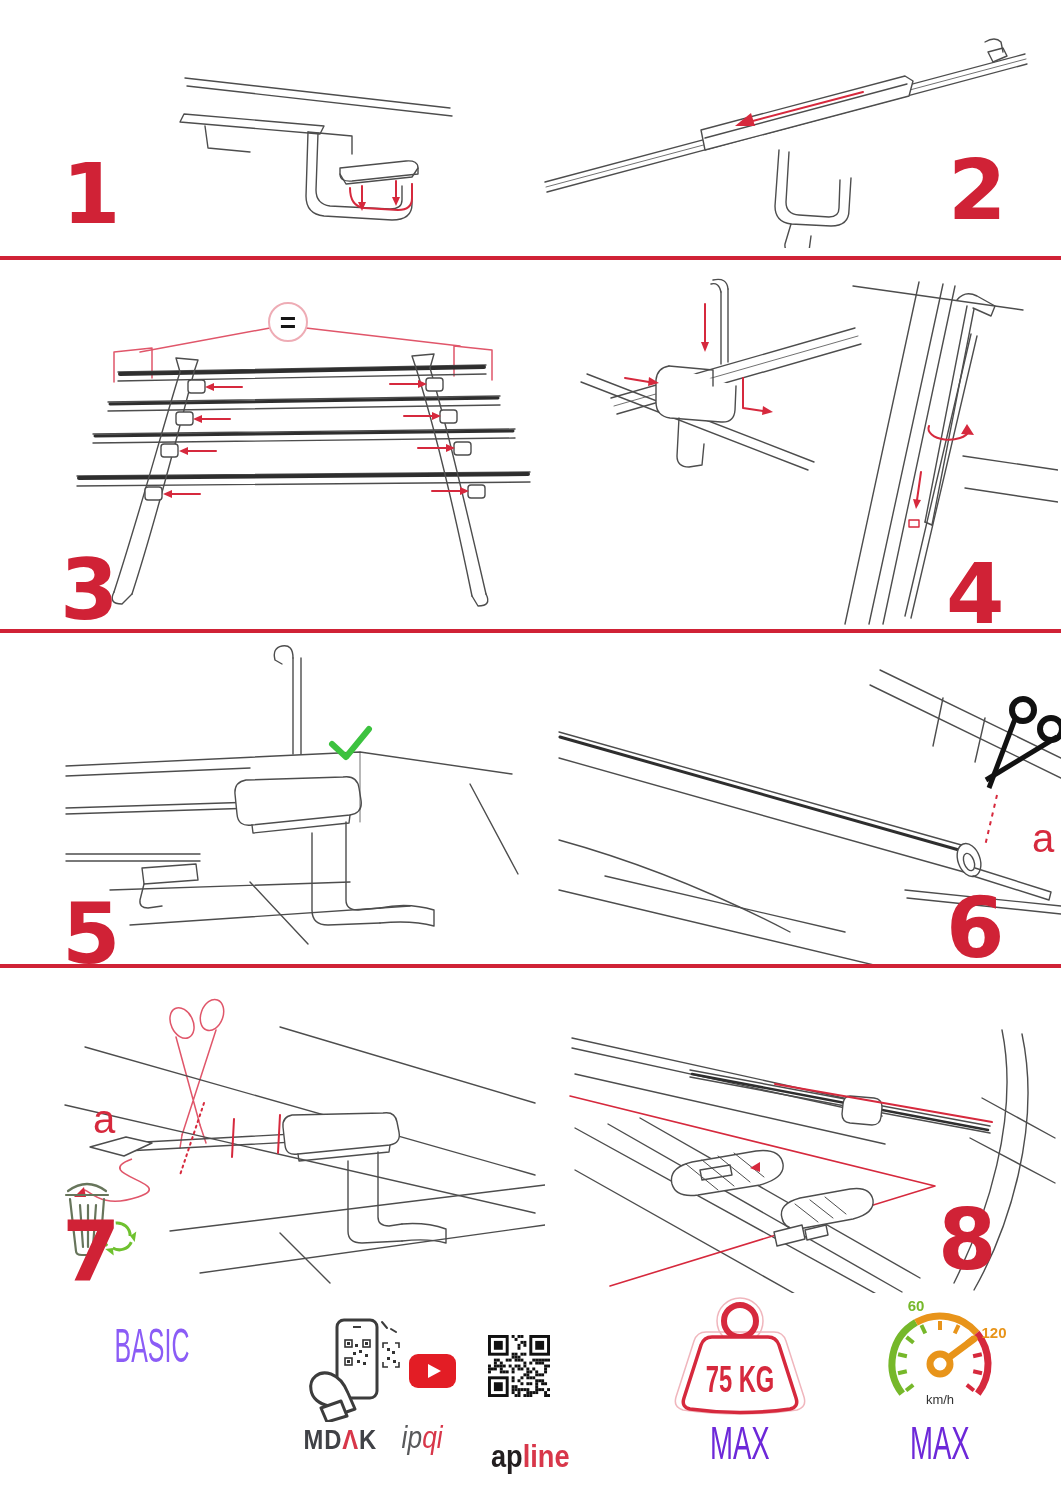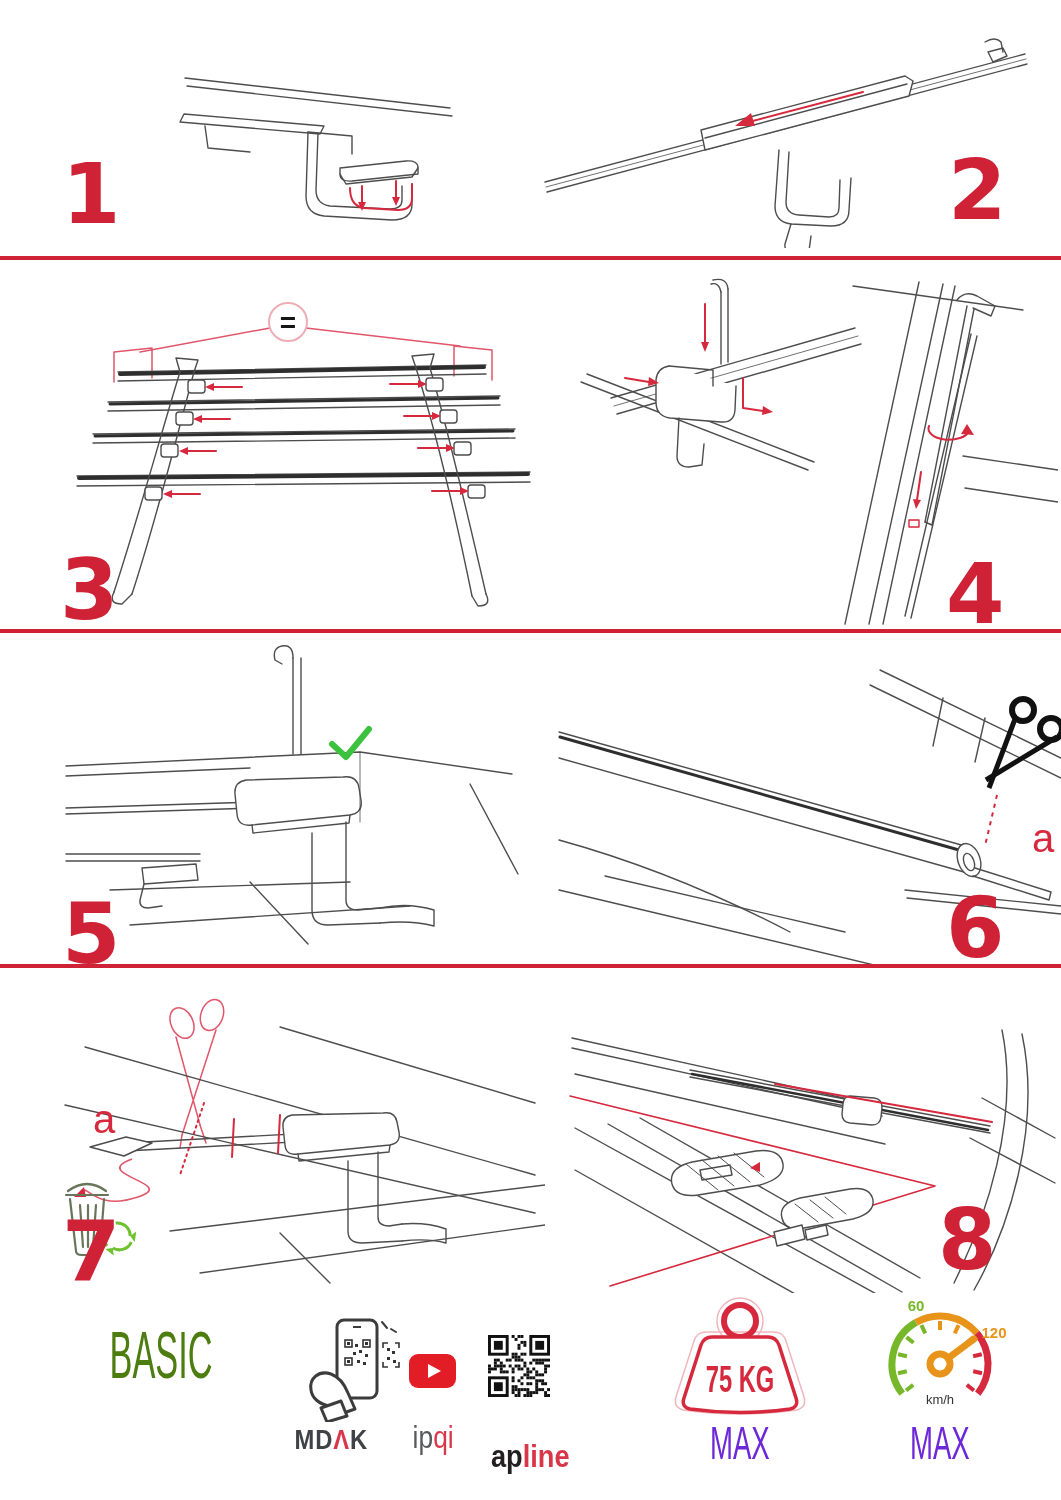--- a/index.html
+++ b/index.html
@@ -9,30 +9,30 @@
   .panel{position:absolute;}
   .stepnum{position:absolute;font-family:"DejaVu Sans",sans-serif;font-weight:bold;
            font-size:84px;line-height:1;color:#d02236;}
   .ink{stroke:#4d4d4d;fill:none;stroke-width:1.4;stroke-linecap:round;stroke-linejoin:round;}
   .red{stroke:#d6293d;fill:none;stroke-width:2;stroke-linecap:round;stroke-linejoin:round;}
   .redthin{stroke:#e0566a;fill:none;stroke-width:1.5;stroke-linecap:round;}
   .redfill{fill:#d6293d;stroke:none;}
   svg text{font-family:"Liberation Sans",sans-serif;}
   .alabel{fill:#d6293d;font-size:40px;}
   .logo-basic{position:absolute;left:62px;top:1322px;width:180px;text-align:center;
-      font-size:66px;line-height:1;color:#4d7c0f;font-weight:normal;}
+      font-size:48px;line-height:1;color:#8b5cf6;font-weight:normal;}
   .logo-basic span{display:inline-block;transform:scaleX(0.52);transform-origin:center;}
   .logo-ap{position:absolute;left:52px;top:1416px;width:200px;text-align:center;
       font-size:34px;line-height:1;color:#231f20;font-weight:bold;white-space:nowrap;}
   .logo-ap .inner{display:inline-block;transform:scaleX(0.72);transform-origin:center;}
   .red-txt{color:#d8374a;}
-  .logo-mdak{position:absolute;left:288px;top:1424px;width:104px;text-align:left;
+  .logo-mdak{position:absolute;left:288px;top:1424px;width:104px;text-align:center;
       font-size:28px;font-weight:bold;color:#404247;letter-spacing:1px;}
-  .logo-ipqi{position:absolute;left:398px;top:1420px;width:70px;text-align:center;
-      font-size:31px;color:#58595b;}
+  .logo-ipqi{position:absolute;left:398px;top:1420px;width:70px;
+      font-size:31px;color:#58595b;font-style:italic;}
   .logo-apline{position:absolute;left:478px;top:1418px;width:104px;text-align:center;
       font-size:32px;font-weight:bold;color:#231f20;margin-top:20px;}
   .logo-apline .inner,.logo-ipqi .inner,.logo-mdak .inner{display:inline-block;transform:scaleX(0.85);transform-origin:center;}
   .max-label{position:absolute;width:160px;text-align:center;font-size:46px;line-height:1;color:#6d28d9;}
   .max-label span{display:inline-block;transform:scaleX(0.6);transform-origin:center;}
 </style>
 </head>
 <body>
 
 <div class="page">

